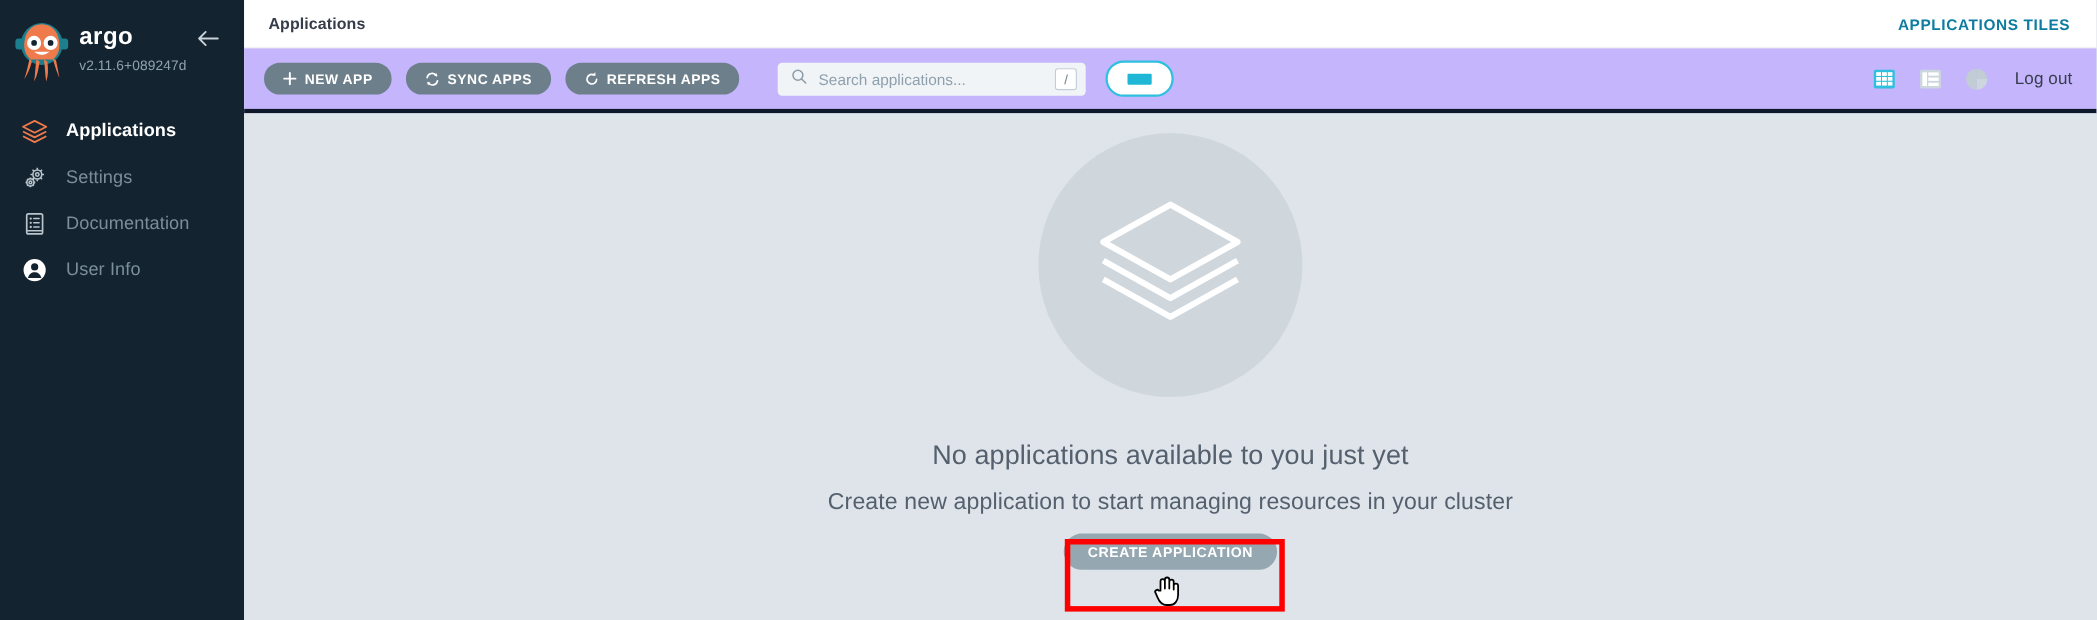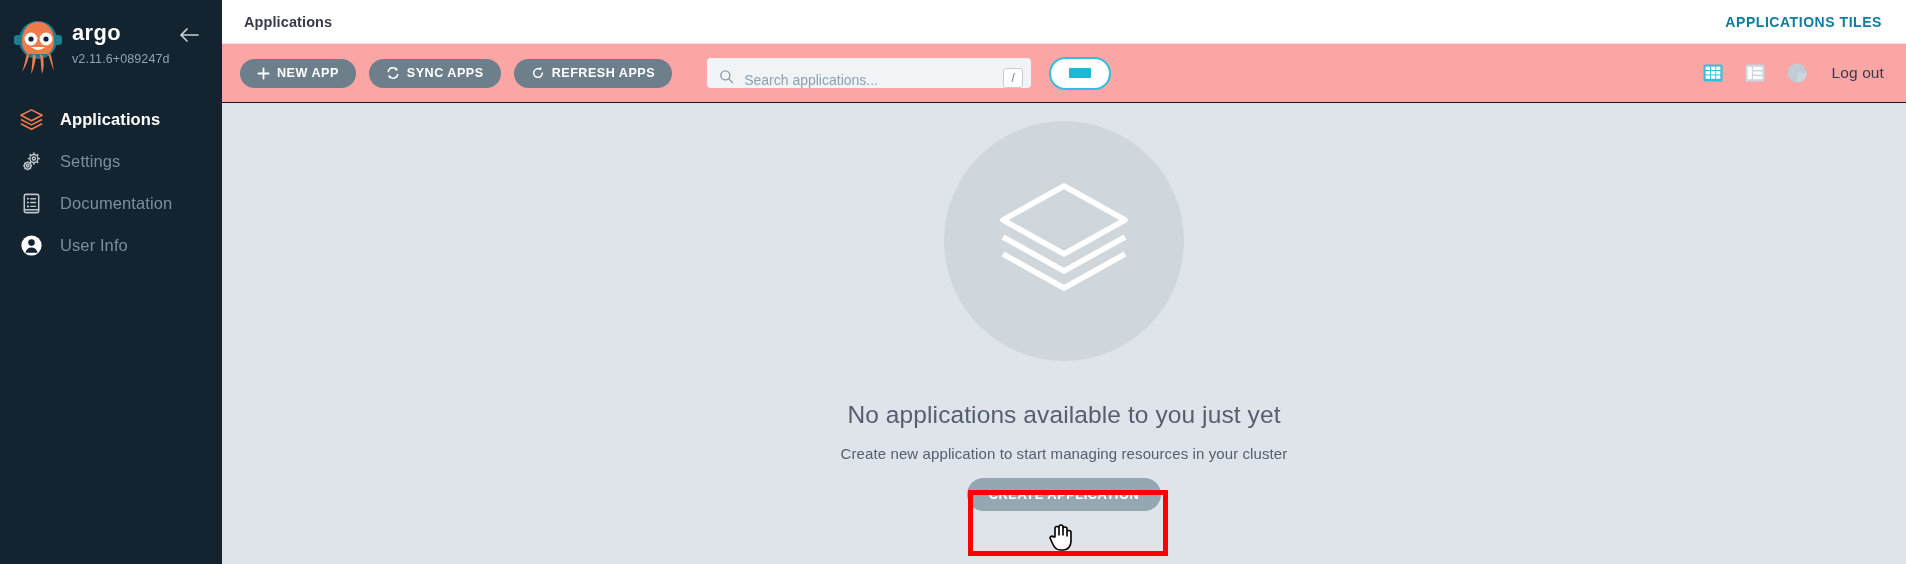--- a/index.html
+++ b/index.html
@@ -51,36 +51,36 @@
     display:flex; align-items:center; justify-content:space-between;
     padding:0 0 0 22px; border-bottom:1px solid #e8ebee;
   }
   .breadcrumb { font-size:14.5px; color:#363c4a; font-weight:bold; letter-spacing:.1px; }
   .page-kicker {
     font-size:14px; color:#0d7ca0; font-weight:bold; letter-spacing:.55px;
     padding-right:24px; cursor:pointer;
   }
 
   .toolbar {
-    height:59px; background:#fca5a5; flex:0 0 59px;
+    height:59px; background:#c4b5fd; flex:0 0 59px;
     display:flex; align-items:center; padding:0 22px 0 18px;
-    border-bottom:1px solid #0f172a;
+    border-bottom:4px solid #0f172a;
   }
 
   .btn {
     height:29px; border-radius:15px; background:#6d7f8b; color:#fff;
     font-size:12.6px; font-weight:bold; letter-spacing:.5px;
     display:inline-flex; align-items:center; padding:0 17px;
     margin-right:13px; cursor:pointer; border:none; white-space:nowrap;
   }
   .btn .bico { margin-right:7px; display:flex; align-items:center; }
 
   .search-wrap {
-    position:relative; width:324px; height:30px; margin-left:22px;
-    background:#f1f4f7; border-radius:4px; display:flex; align-items:flex-end;
+    position:relative; width:280px; height:30px; margin-left:22px;
+    background:#f1f4f7; border-radius:4px; display:flex; align-items:center;
     padding:0 8px 0 12px;
   }
   .search-input {
     flex:1 1 auto; border:none; outline:none; background:transparent;
     font-family:"Liberation Sans", sans-serif; font-size:14px; color:#6d7f8b;
     margin-left:10px;
   }
   .search-input::placeholder { color:#8fa0ad; opacity:1; }
   .slash-key {
     width:20px; height:20px; border:1px solid #c3cdd6; border-radius:3px;
@@ -111,21 +111,21 @@
   }
   .empty-circle {
     width:240px; height:240px; border-radius:50%; background:#cfd7dd;
     display:flex; align-items:center; justify-content:center;
   }
   .empty-title {
     margin-top:40px; font-size:24.5px; color:#54606e; font-weight:normal;
     letter-spacing:.1px;
   }
   .empty-sub {
-    margin-top:16px; font-size:15px; color:#54606e; letter-spacing:.1px;
+    margin-top:16px; font-size:21px; color:#54606e; letter-spacing:.1px;
   }
   .create-btn {
     margin-top:16px; height:33px; border-radius:17px; background:#95a7b0;
     color:#fff; font-size:12.8px; font-weight:bold; letter-spacing:.55px;
     display:inline-flex; align-items:center; padding:1px 22px;
     border:none; cursor:pointer;
   }
 
   
   .annot {

